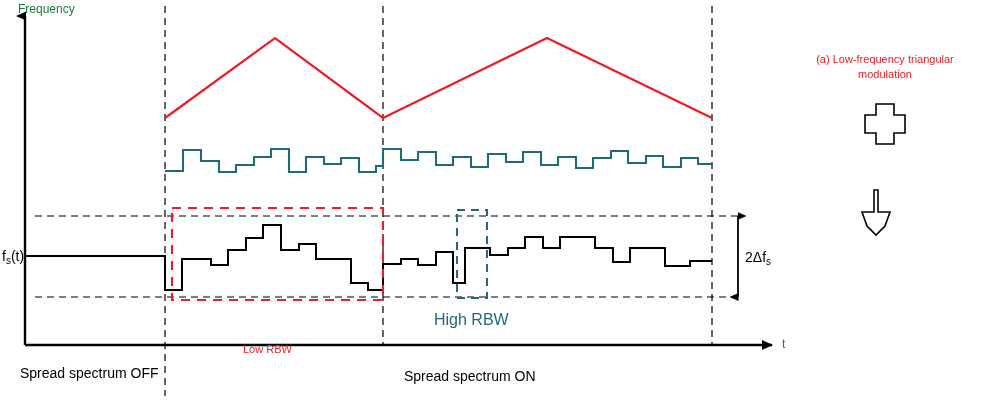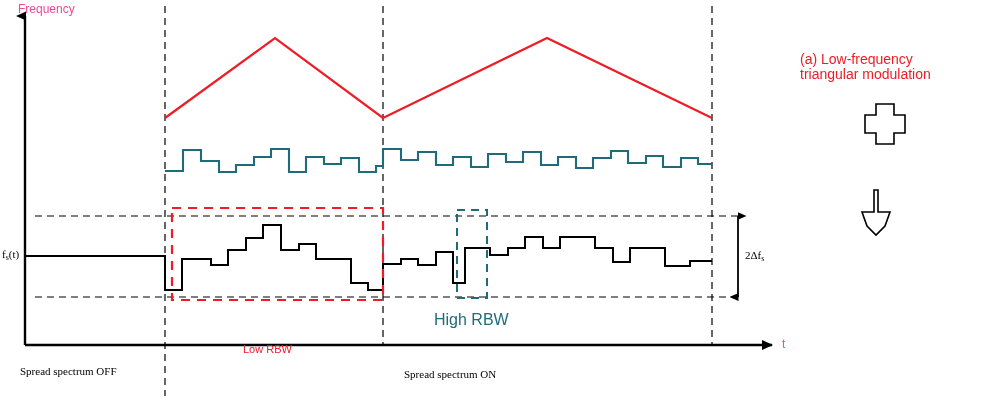--- a/index.html
+++ b/index.html
@@ -23,39 +23,39 @@
     left: 0;
     top: 0;
   }
   .txt {
     position: absolute;
     font-family: "Liberation Sans", sans-serif;
     white-space: pre;
   }
   .lbl-axis {
     font-size: 12px;
-    color: #ec4899;
+    color: #15803d;
   }
   .lbl-small {
-    font-size: 11px;
+    font-size: 14px;
     color: #000000;
-    font-family: Liberation Serif, serif;
   }
   .lbl-red {
     font-size: 11px;
     color: #ee1c25;
     margin-top: 32px;
   }
   .lbl-teal {
     font-size: 16px;
     color: #1f6b7a;
   }
   .legend-block {
     position: absolute;
-    font-size: 14px;
+    text-align: center;
+    font-size: 11px;
     line-height: 15px;
     white-space: normal;
   }
   .legend-a { color: #ee1c25; }
   .legend-b { color: #1f6b7a; }
   .legend-c { color: #000000; }
   .sub {
     font-size: 0.72em;
     vertical-align: -0.25em;
   }

